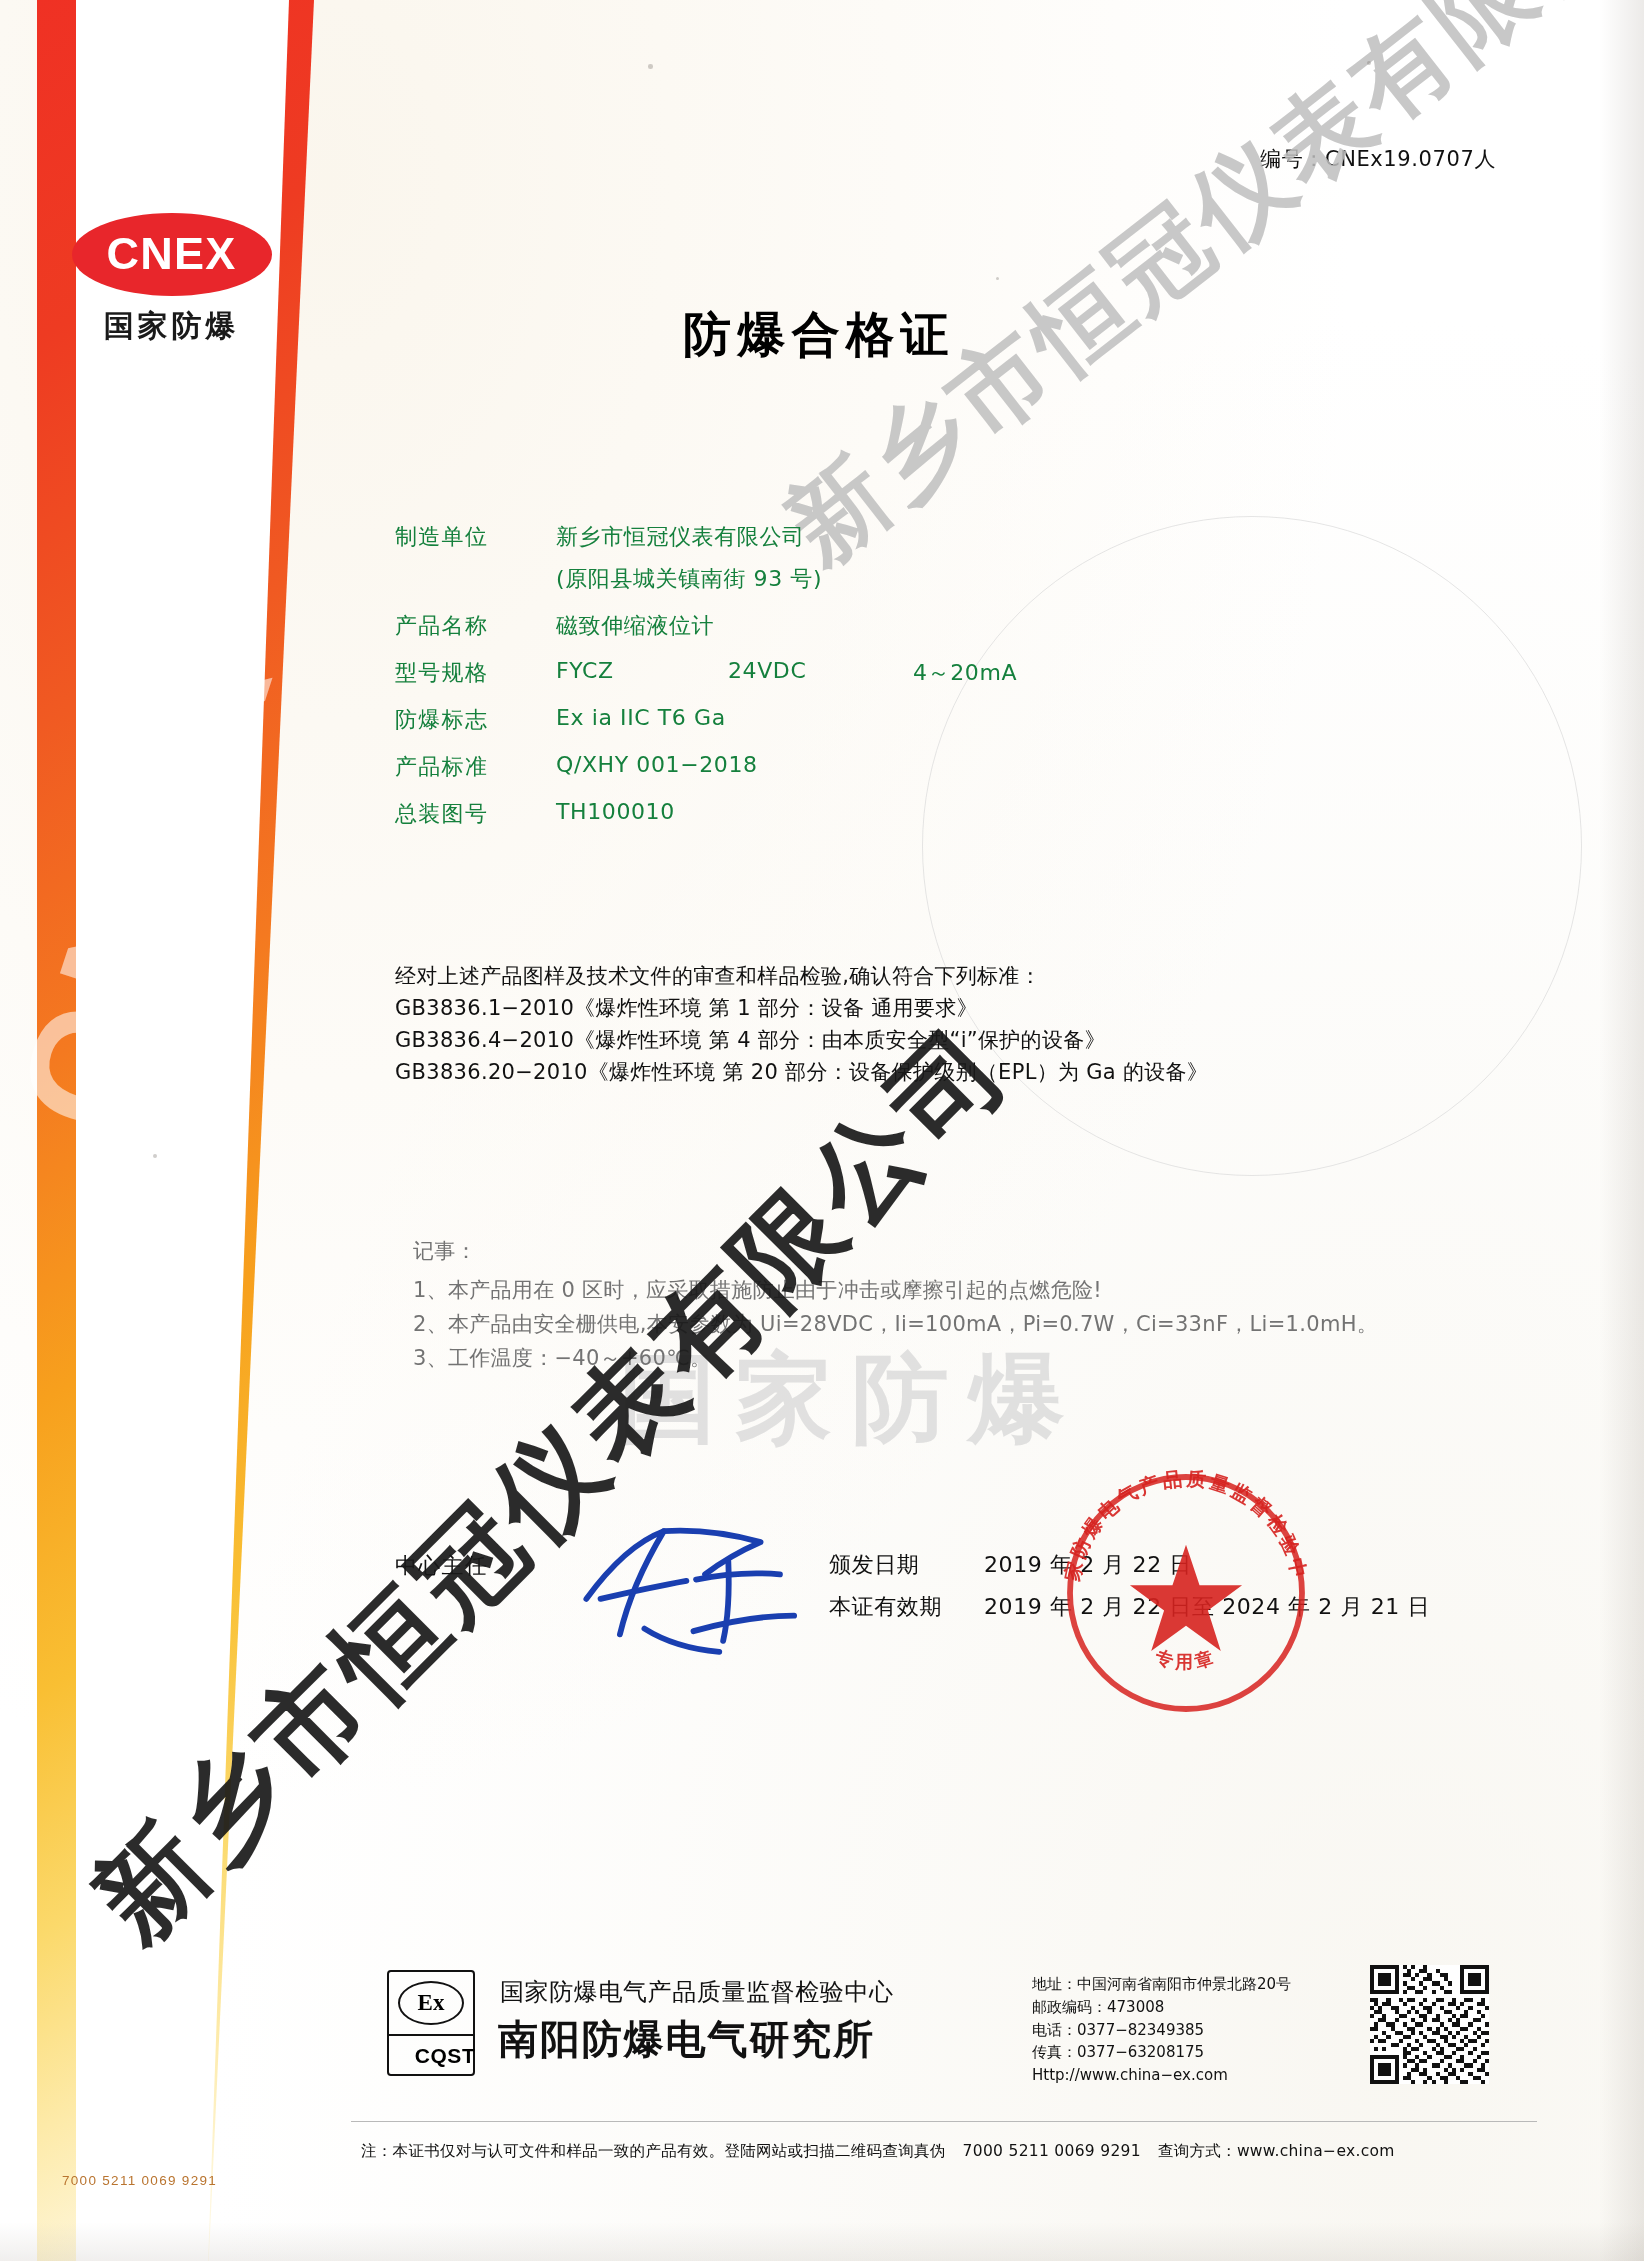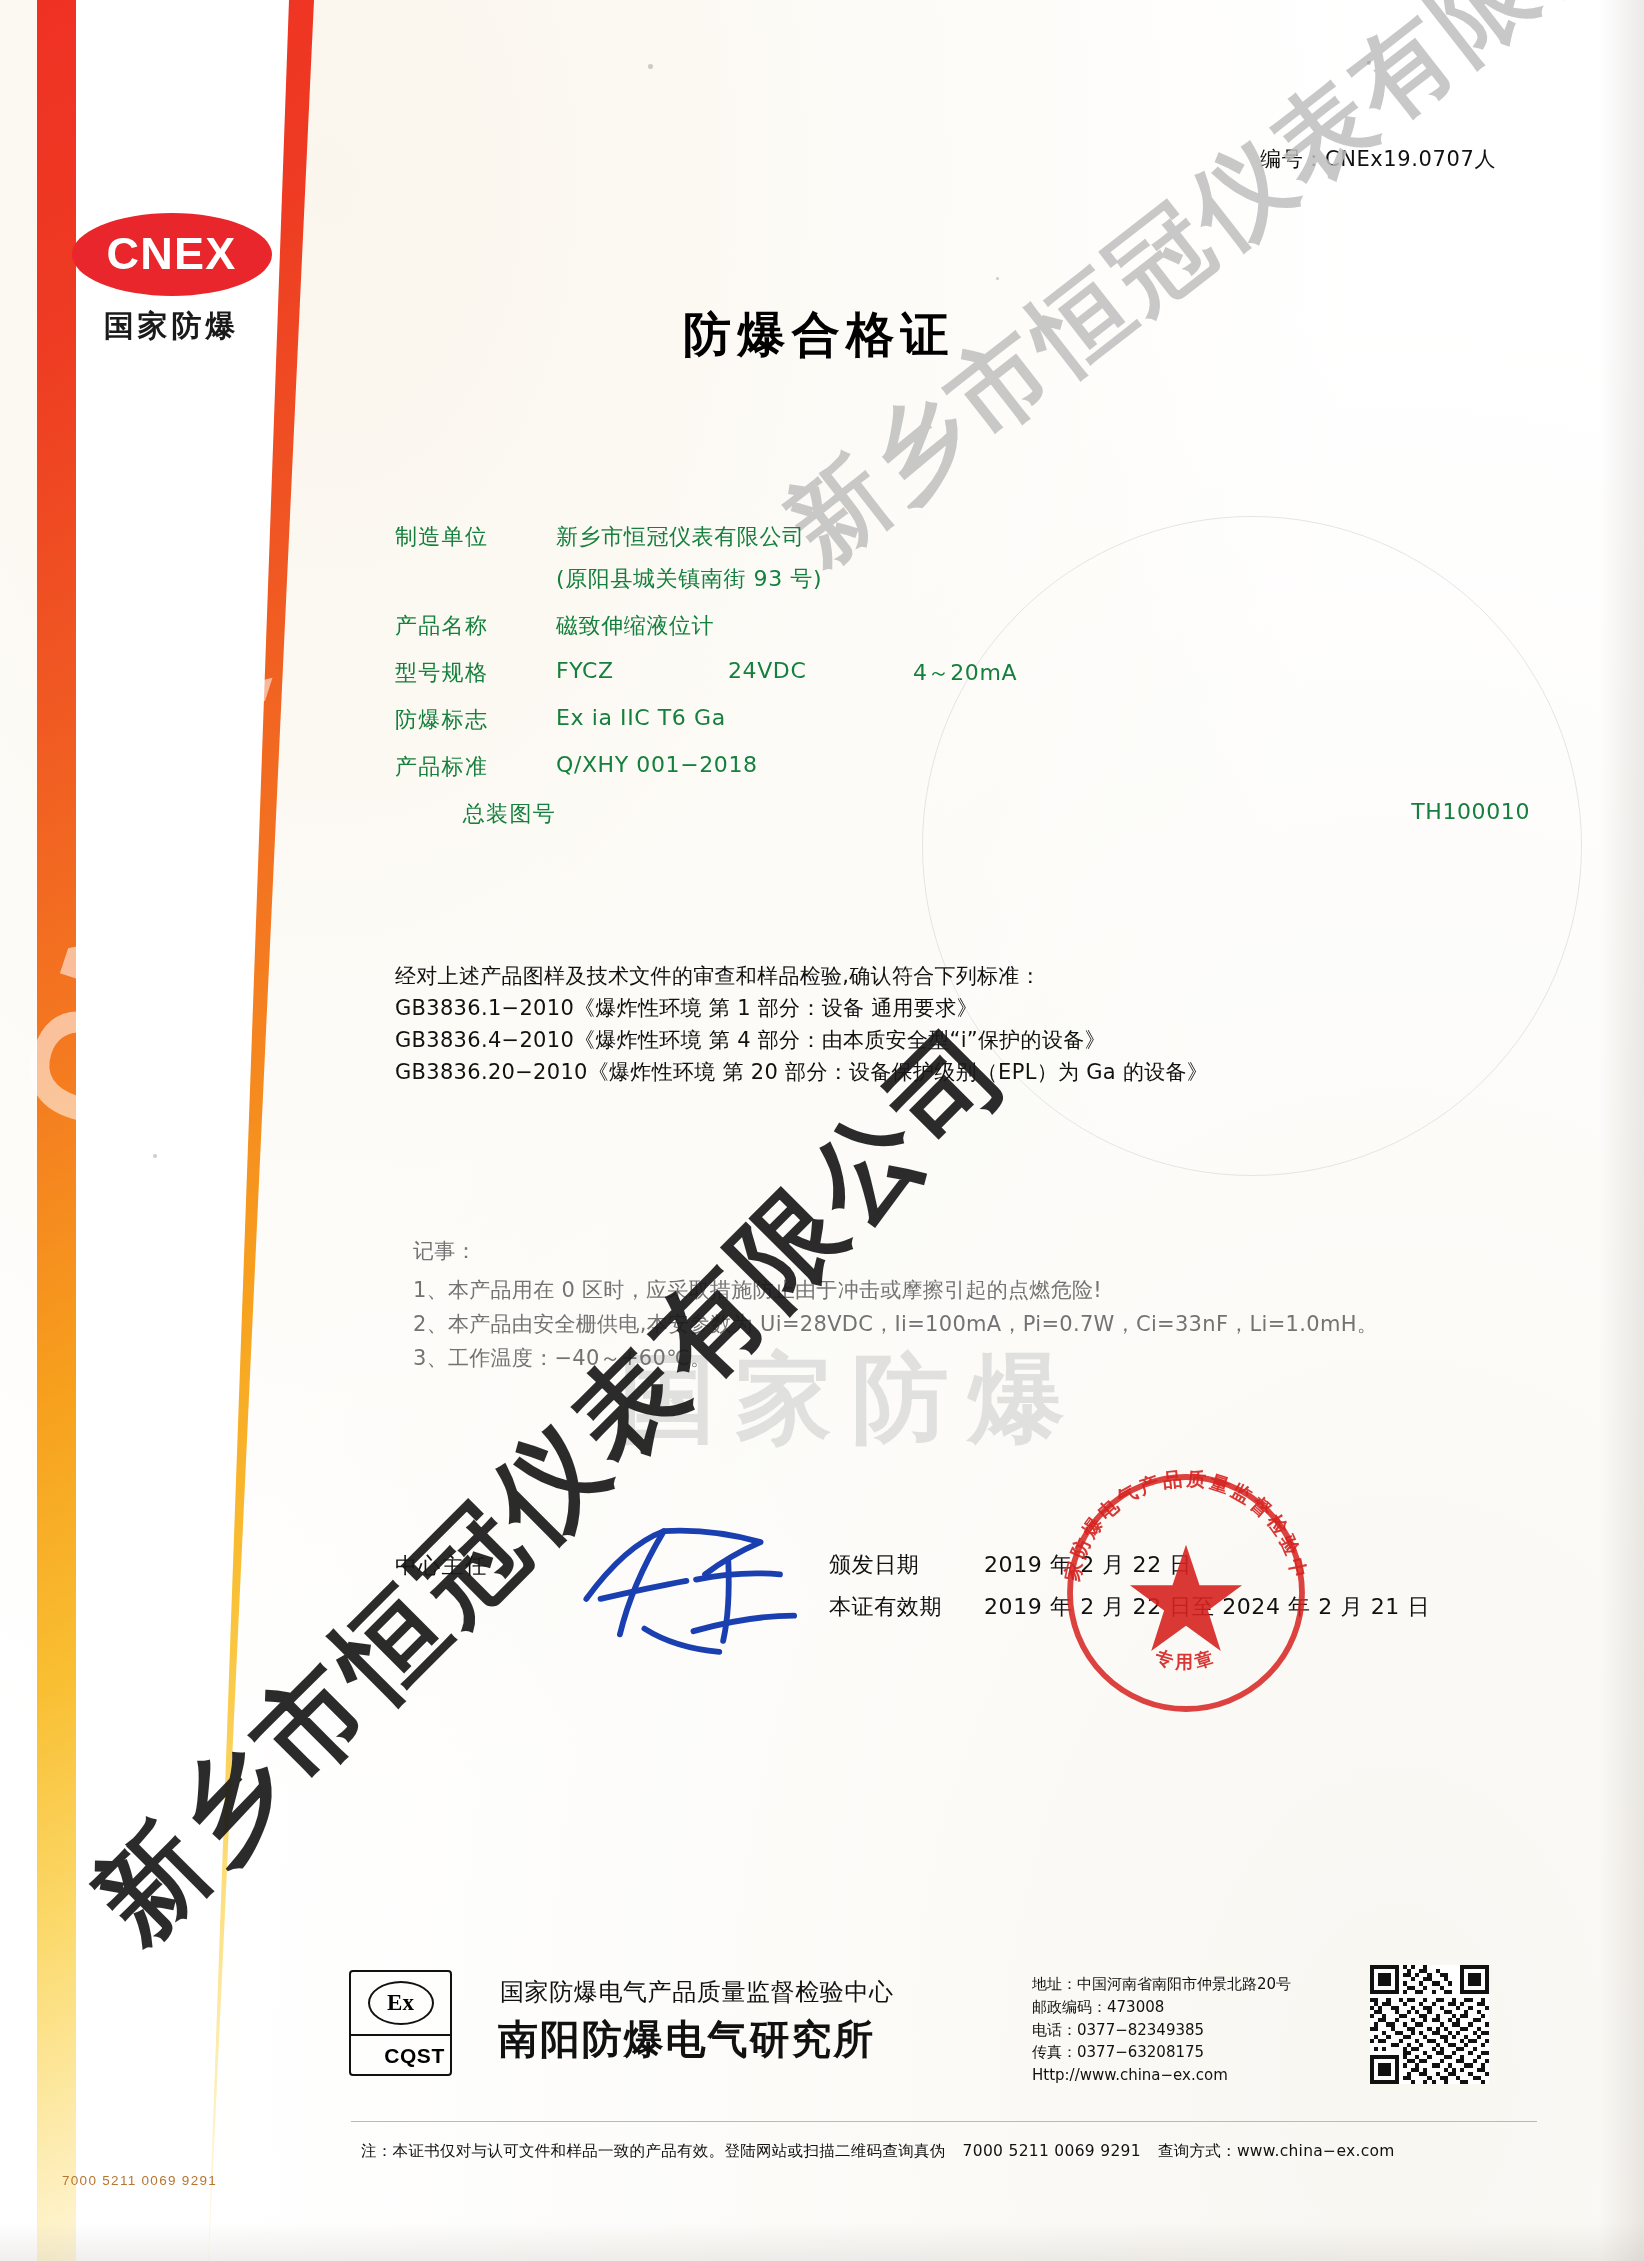--- a/index.html
+++ b/index.html
@@ -313,23 +313,23 @@
   .footer-rule {
     position: absolute;
     left: 351px;
     top: 2121px;
     width: 1186px;
     height: 1.3px;
     background: #b9b9b9;
   }
   .ex-badge {
     position: absolute;
-    left: 349px;
+    left: 387px;
     top: 1970px;
-    width: 103px;
+    width: 88px;
     height: 106px;
     border: 2.6px solid #111;
     border-radius: 3.9px;
     box-sizing: border-box;
     text-align: right;
   }
   .ex-badge .ex-top {
     height: 62px;
     display: flex;
     align-items: center;
@@ -468,21 +468,21 @@
     <div class="frow" style="margin-top:17px;">
       <div class="flabel">防爆标志</div>
       <div class="fvalue">Ex ia IIC T6 Ga</div>
     </div>
 
     <div class="frow" style="margin-top:17px;">
       <div class="flabel">产品标准</div>
       <div class="fvalue">Q/XHY 001−2018</div>
     </div>
 
-    <div class="frow" style="margin-top:17px;text-align:right;">
+    <div class="frow" style="margin-top:17px;">
       <div class="flabel">总装图号</div>
       <div class="fvalue">TH100010</div>
     </div>
   </div>
 
   <div class="standards">
     <div class="ln">经对上述产品图样及技术文件的审查和样品检验,确认符合下列标准：</div>
     <div class="ln">GB3836.1−2010《爆炸性环境  第 1 部分：设备  通用要求》</div>
     <div class="ln">GB3836.4−2010《爆炸性环境  第 4 部分：由本质安全型“i”保护的设备》</div>
     <div class="ln">GB3836.20−2010《爆炸性环境  第 20 部分：设备保护级别（EPL）为 Ga 的设备》</div>

